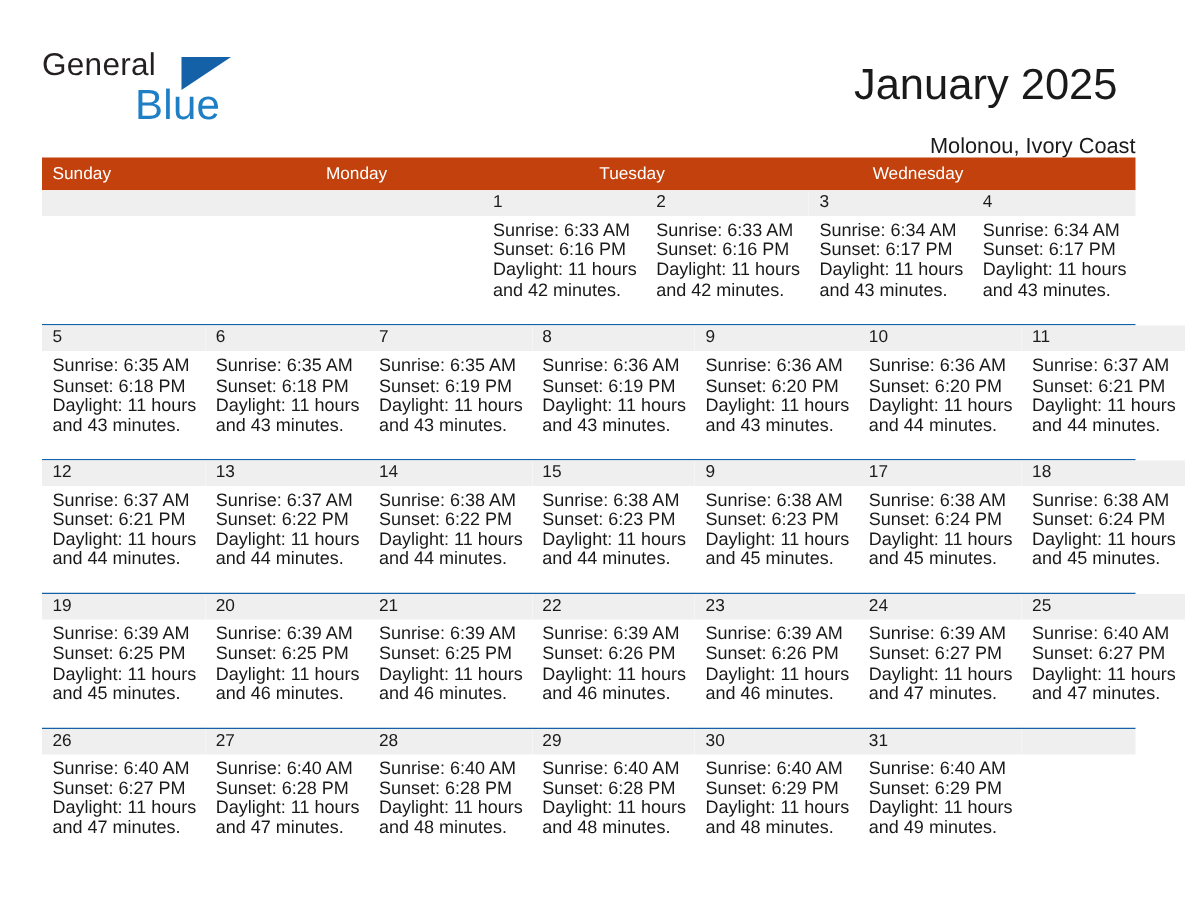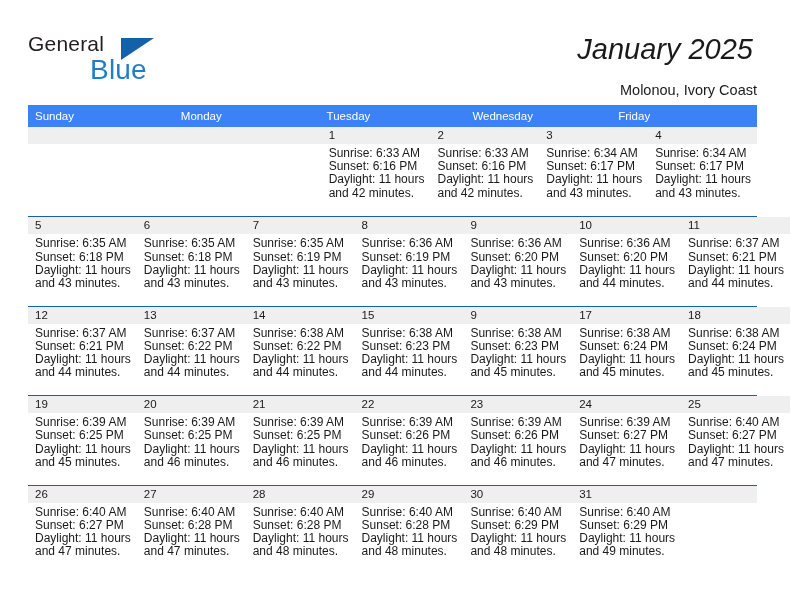--- a/index.html
+++ b/index.html
@@ -71,42 +71,41 @@
     right: 0;
     top: 0;
     text-align: right;
   }
   .cal-title {
     font-size: 29px;
     color: #1a1a1a;
     line-height: 34px;
     white-space: nowrap;
     font-weight: normal;
-    margin: 4px;
-    font-style: italic;
+    margin: 12px;
   }
   .cal-subtitle {
     font-size: 14.5px;
     color: #1a1a1a;
     line-height: 20px;
     margin-top: 14px;
     white-space: nowrap;
   }
 
   
   .calendar {
     position: absolute;
     left: 28px;
     top: 105px;
     width: 729px;
   }
 
   .weekdays {
     display: flex;
-    background: #3b82f6;
+    background: #c2410c;
     height: 22px;
   }
   .weekday {
     flex: 1 1 0;
     color: #ffffff;
     font-size: 11.5px;
     line-height: 22px;
     padding-left: 7px;
     box-sizing: border-box;
     white-space: nowrap;
@@ -171,21 +170,20 @@
 
   </div>
 
   <div class="calendar">
 
     <div class="weekdays">
       <div class="weekday">Sunday</div>
       <div class="weekday">Monday</div>
       <div class="weekday">Tuesday</div>
       <div class="weekday">Wednesday</div>
-      <div class="weekday">Friday</div>
     </div>
 
     <div id="weeks-container">
         <div class="week">
           <div class="day empty">
     <div class="day-num-band"></div>
     <div class="day-info">
       <div></div>
       <div></div>
       <div></div>

